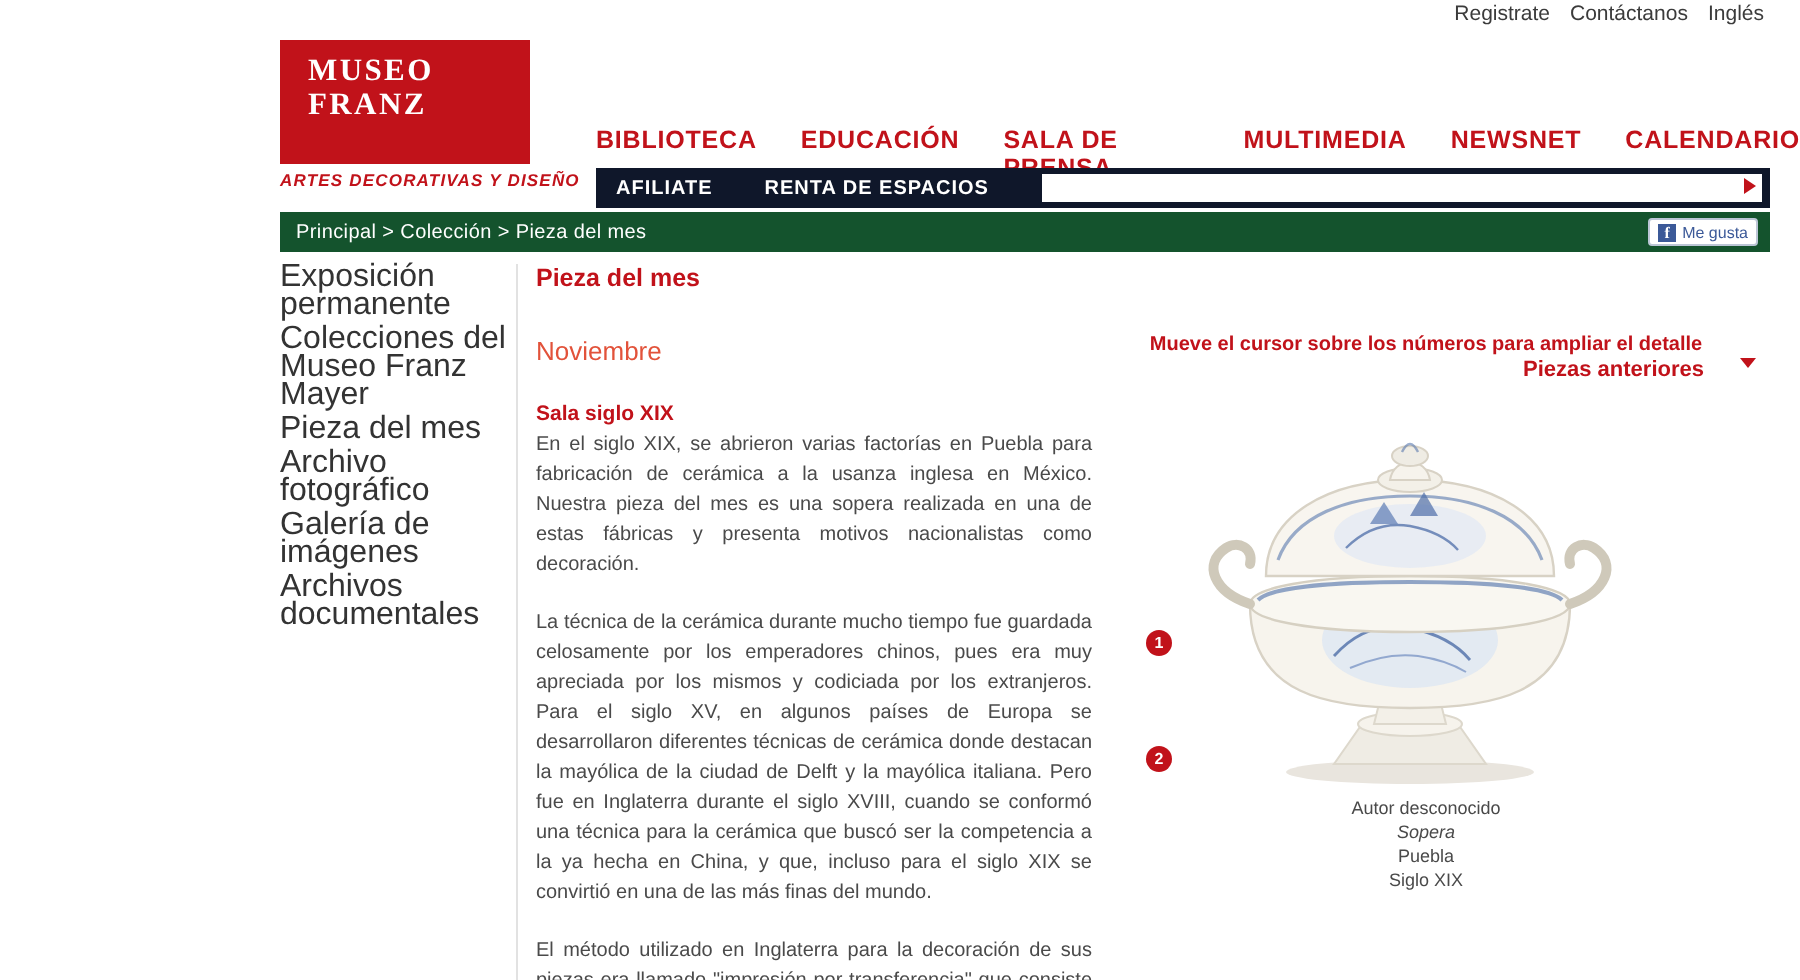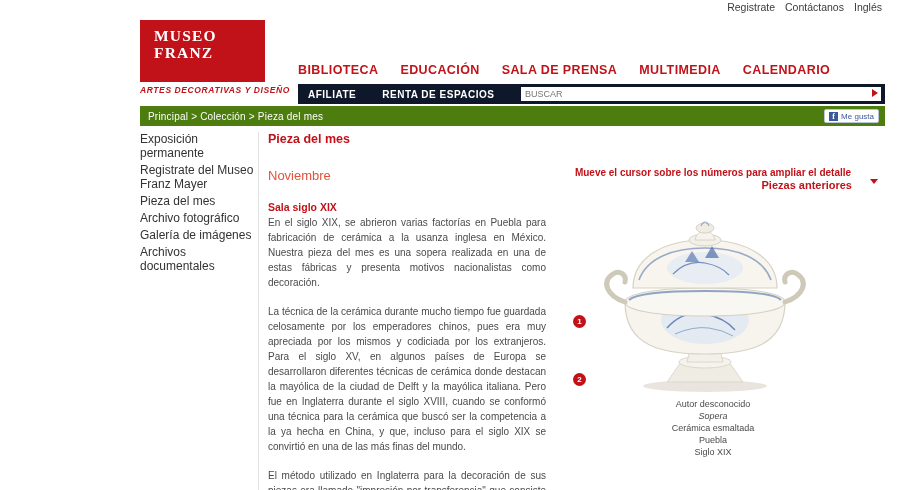--- a/index.html
+++ b/index.html
@@ -92,21 +92,21 @@
     border-top: 4px solid transparent;
     border-bottom: 4px solid transparent;
     border-left: 6px solid #c1121a;
     cursor: pointer;
   }
 
   
   .crumbbar {
     position: absolute; left: 140px; top: 106px;
     width: 745px; height: 20px;
-    background: #4d7c0f;
+    background: #14532d;
     color: #ffffff;
     font-size: 10px;
     display: flex; align-items: center;
   }
   .crumbbar .crumbs { padding-left: 8px; letter-spacing: .2px; }
   .fblike {
     position: absolute; right: 6px; top: 3px;
     height: 14px;
     background: #ffffff;
     border: 1px solid #bcc6d6;
@@ -124,21 +124,21 @@
   }
   .fblike .fbtxt { font-size: 8px; color: #3b5998; }
 
   
   .sidebar {
     position: absolute; left: 140px; top: 132px;
     width: 120px;
   }
   .sidebar a {
     display: block;
-    font-size: 12px; color: #333333;
+    font-size: 16px; color: #333333;
     line-height: 14px;
     margin-bottom: 3px;
     text-decoration: none;
     cursor: pointer;
   }
   .vline {
     position: absolute; left: 258px; top: 132px;
     width: 1px; height: 358px;
     background: #e2e2e2;
   }
@@ -235,46 +235,46 @@
     <div class="ln">MUSEO</div>
     <div class="ln">FRANZ</div>
   </div>
   <div class="tagline">ARTES DECORATIVAS Y DISEÑO</div>
 
   <div class="mainnav">
     <span>BIBLIOTECA</span>
     <span>EDUCACIÓN</span>
     <span>SALA DE PRENSA</span>
     <span>MULTIMEDIA</span>
+    <span>NEWSNET</span>
     <span>CALENDARIO</span>
   </div>
 
   <div class="redbar">
     <div class="items">
       <span>AFILIATE</span>
       <span>RENTA DE ESPACIOS</span>
       <span>BLOG</span>
     </div>
     <div class="searchwrap">
-      <input type="text" placeholder="BUSCAR" style="">
       <div class="search-arrow"></div>
     </div>
   </div>
 
   <div class="crumbbar">
     <div class="crumbs">Principal &gt; Colección &gt; Pieza del mes</div>
     <div class="fblike">
       <div class="fbicon">f</div>
       <div class="fbtxt">Me gusta</div>
     </div>
   </div>
 
   <div class="sidebar">
     <a>Exposición permanente</a>
-    <a>Registrate del Museo Franz Mayer</a>
+    <a>Colecciones del Museo Franz Mayer</a>
     <a>Pieza del mes</a>
     <a>Archivo fotográfico</a>
     <a>Galería de imágenes</a>
     <a>Archivos documentales</a>
   </div>
   <div class="vline"></div>
 
   <div class="pieza-title">Pieza del mes</div>
   <div class="prev-pieces">
     <span>Piezas anteriores</span>
@@ -331,18 +331,17 @@
       <path d="M146 30 q4 -8 8 0" fill="none" stroke="#5878ae" stroke-width="1.2" opacity="0.6"></path>
     </svg>
   </div>
 
   <div class="hotspot hs1">1</div>
   <div class="hotspot hs2">2</div>
 
   <div class="caption">
     <div>Autor desconocido</div>
     <div class="it">Sopera</div>
-    <div>Cerámica esmaltada</div>
     <div>Puebla</div>
     <div>Siglo XIX</div>
   </div>
 
 </div>
 
 </body></html>

